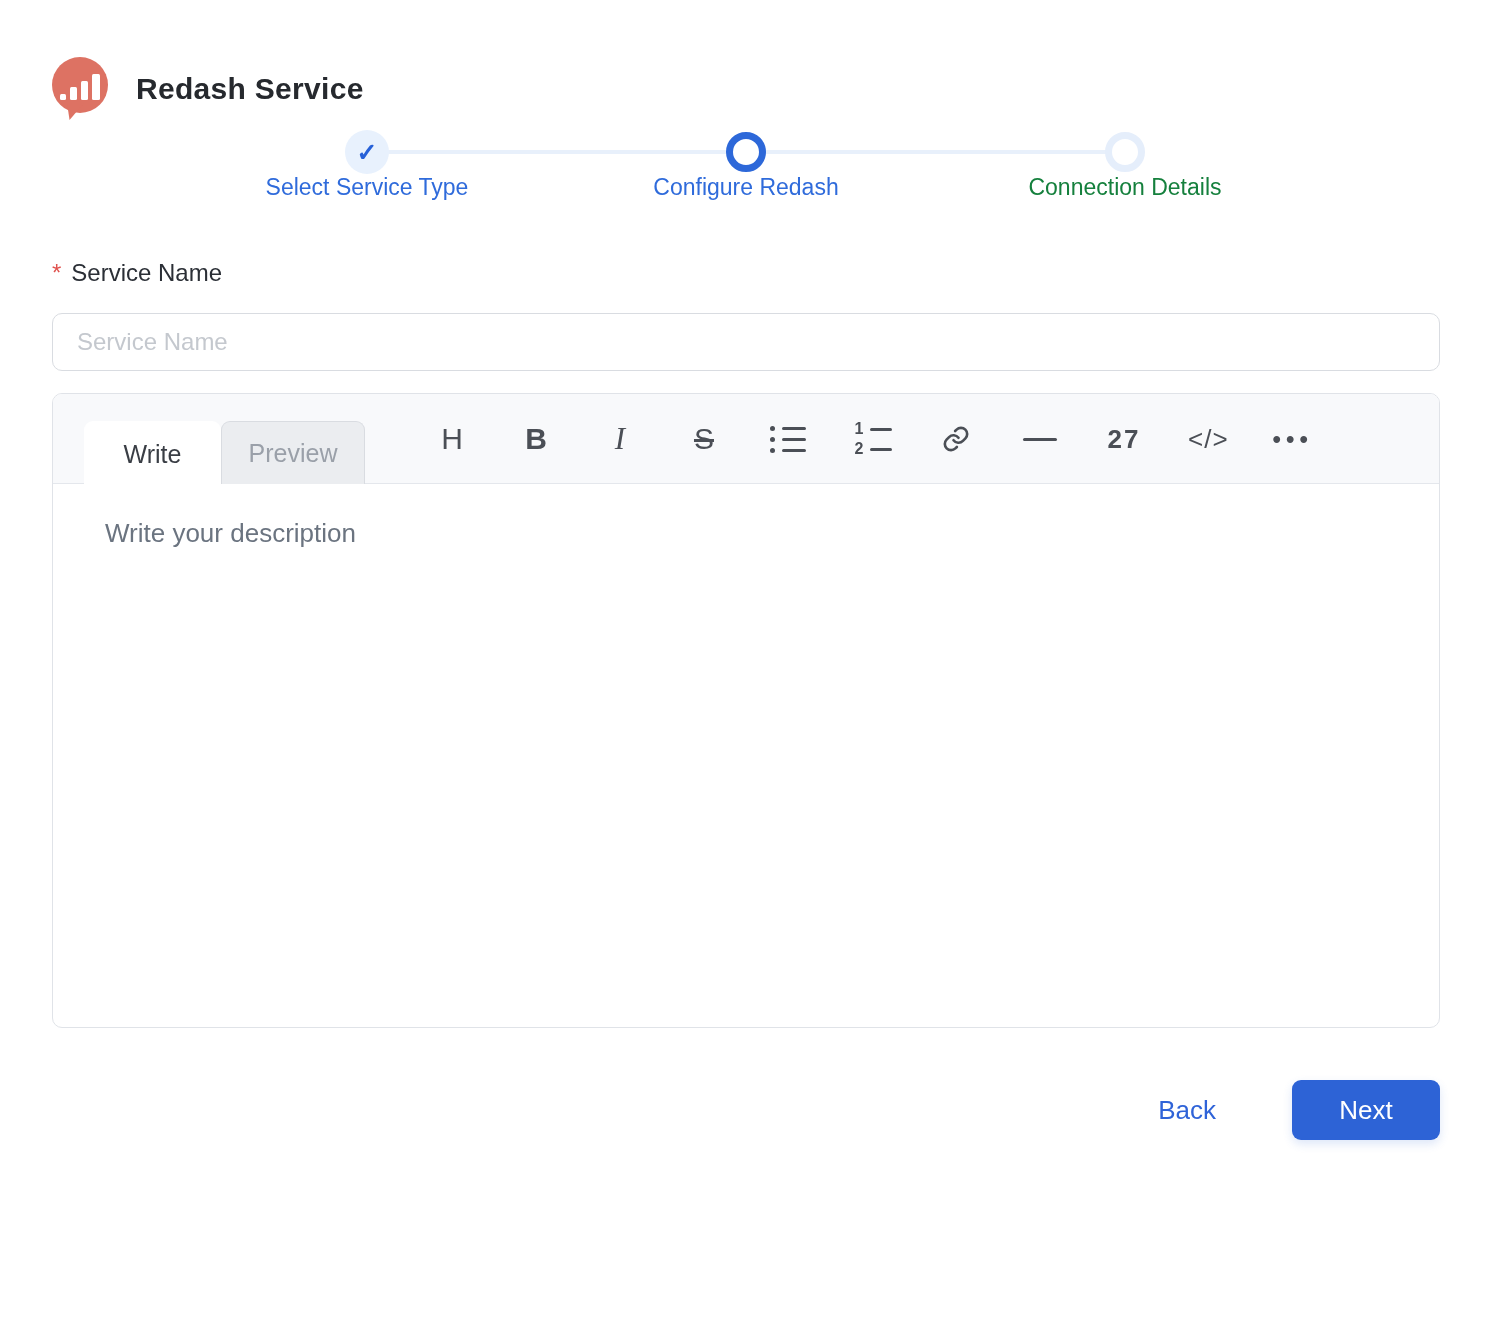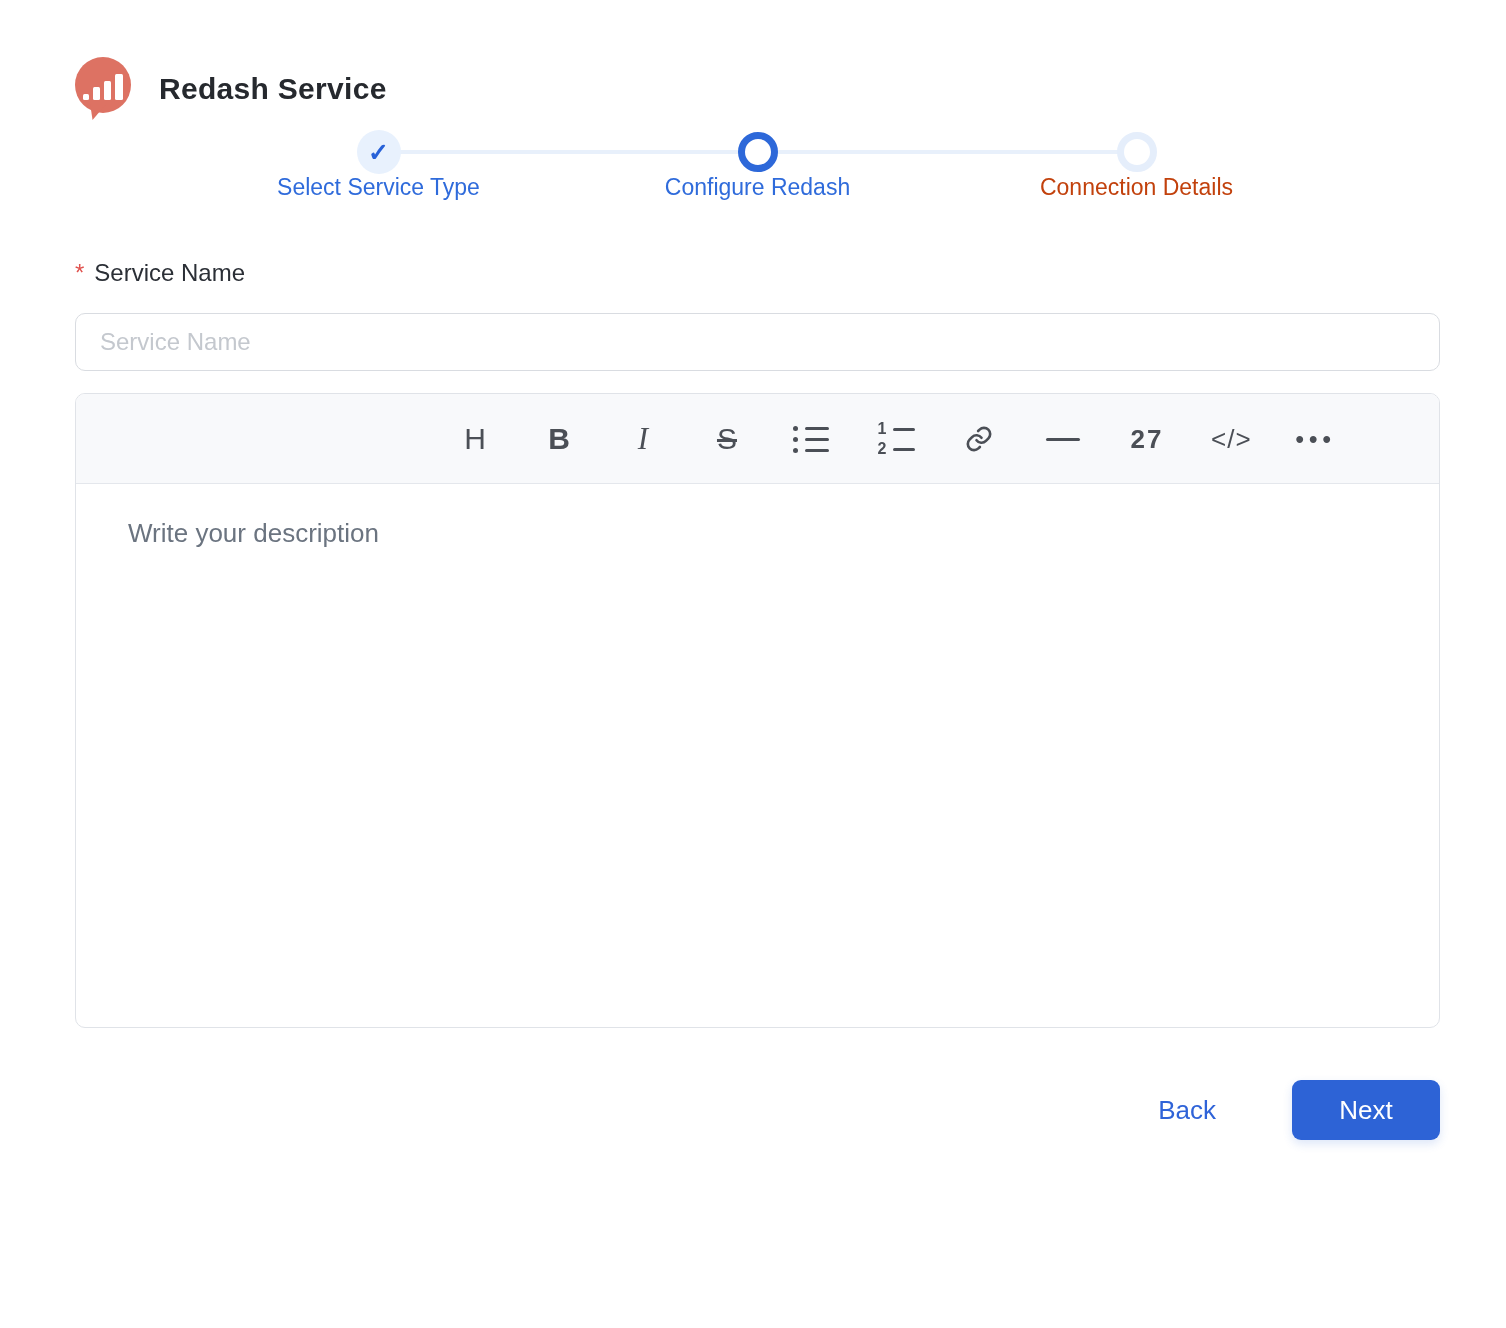--- a/index.html
+++ b/index.html
@@ -3,21 +3,21 @@
 <meta charset="utf-8">
 <style>
   * { margin:0; padding:0; box-sizing:border-box; }
   html,body { background:#ffffff; }
   body {
     width:1506px; height:1328px;
     font-family:"Liberation Sans", sans-serif;
     color:#26292e;
     overflow:hidden;
   }
-  .page { padding:56px 66px 0 75px; }
+  .page { padding:56px 66px 0 52px; }
 
   
   .header { display:flex; align-items:center; gap:26px; height:66px; }
   .logo { position:relative; width:58px; height:64px; flex:0 0 auto; }
   .logo-circle {
     position:absolute; left:0; top:0; width:56px; height:56px;
     background:#dd7263; border-radius:50%;
     display:flex; align-items:center; justify-content:center;
   }
   .logo-tail {
@@ -44,21 +44,21 @@
   .step-circle { height:44px; display:flex; align-items:center; justify-content:center; }
   .circle-done {
     width:44px; height:44px; border-radius:50%; background:#e8f1fd;
     color:#2761d8; font-size:25px; font-weight:700;
     display:flex; align-items:center; justify-content:center;
   }
   .circle-active { width:40px; height:40px; background:#fff; border:7px solid #2d68d9; border-radius:50%; }
   .circle-pending { width:40px; height:40px; background:#fff; border:7px solid #e5eefb; border-radius:50%; }
   .step-label { font-size:23px; }
   .step.completed .step-label, .step.active .step-label { color:#2f6bdb; }
-  .step.pending .step-label { color:#c2410c; }
+  .step.pending .step-label { color:#15803d; }
 
   
   .field-label {
     margin-top:58px; font-size:24px; color:#2b2f36;
     display:flex; gap:10px; align-items:baseline;
   }
   .req { color:#e0524e; font-size:24px; }
   .text-input {
     margin-top:26px; width:100%; height:58px;
     border:1.5px solid #d9dce1; border-radius:10px;
@@ -178,20 +178,24 @@
 
   <div class="field-label">
     <span class="req">*</span>
     <span>Service Name</span>
   </div>
   <input class="text-input" type="text" placeholder="Service Name" style="">
 
 
   <div class="editor">
     <div class="toolbar">
+      <div class="tabs">
+        <div class="tab tab-write">Write</div>
+        <div class="tab tab-preview">Preview</div>
+      </div>
 
       <div class="tb-icons">
         <div class="tb-icon glyph-h">H</div>
         <div class="tb-icon glyph-b">B</div>
         <div class="tb-icon glyph-i">I</div>
         <div class="tb-icon glyph-s">S</div>
 
         <div class="tb-icon">
           <div class="ul-icon">
             <div class="ul-row">

